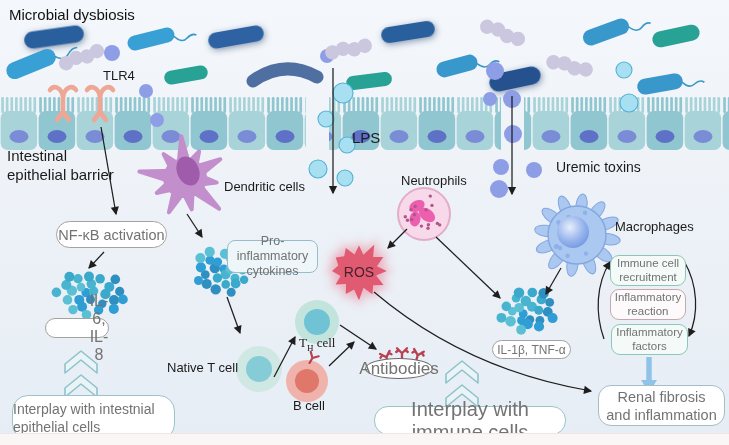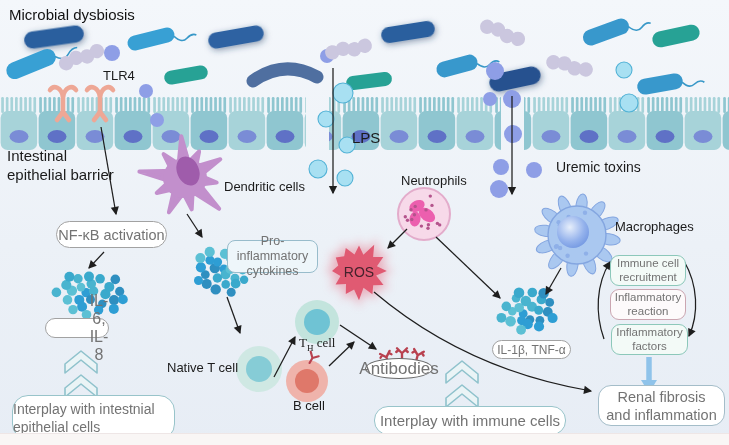--- a/index.html
+++ b/index.html
@@ -437,18 +437,18 @@
     <div>factors</div>
   </div>
   <div class="box" style="left:598px;top:385px;width:127px;height:41px;border-radius:13px;border-color:#a4bdc9;border-width:1.3px;font-size:14.5px;line-height:18px;">
     <div>Renal fibrosis</div>
     <div>and inflammation</div>
   </div>
   <div class="box" style="left:12px;top:395px;width:163px;height:45px;border-radius:16px;border-color:#98c4ca;border-width:1.4px;font-size:14px;line-height:18px;align-items:flex-start;text-align:left;">
     <div>Interplay with intestnial</div>
     <div>epithelial cells</div>
   </div>
-  <div class="box" style="left:374px;top:406px;width:192px;height:29px;border-radius:14px;border-color:#98c4ca;border-width:1.4px;font-size:15px;">
+  <div class="box" style="left:374px;top:406px;width:192px;height:29px;border-radius:14px;border-color:#98c4ca;border-width:1.4px;font-size:20px;">
       <div>Interplay with immune cells</div>
     </div>
 
   <div class="bottom-strip"></div>
 </div>
 
 </body></html>

